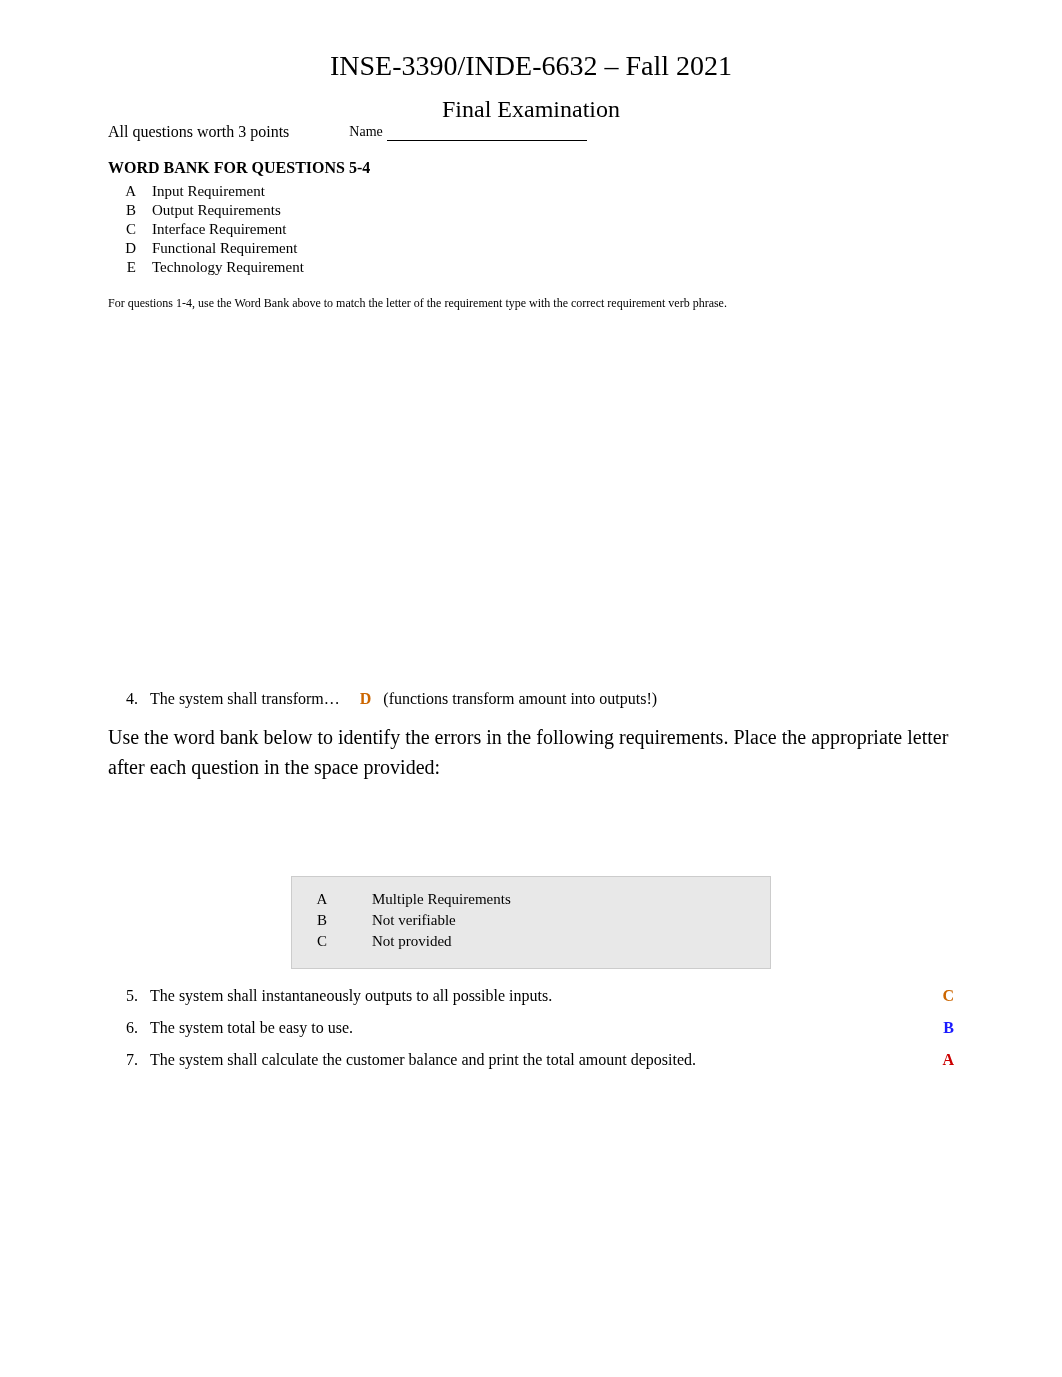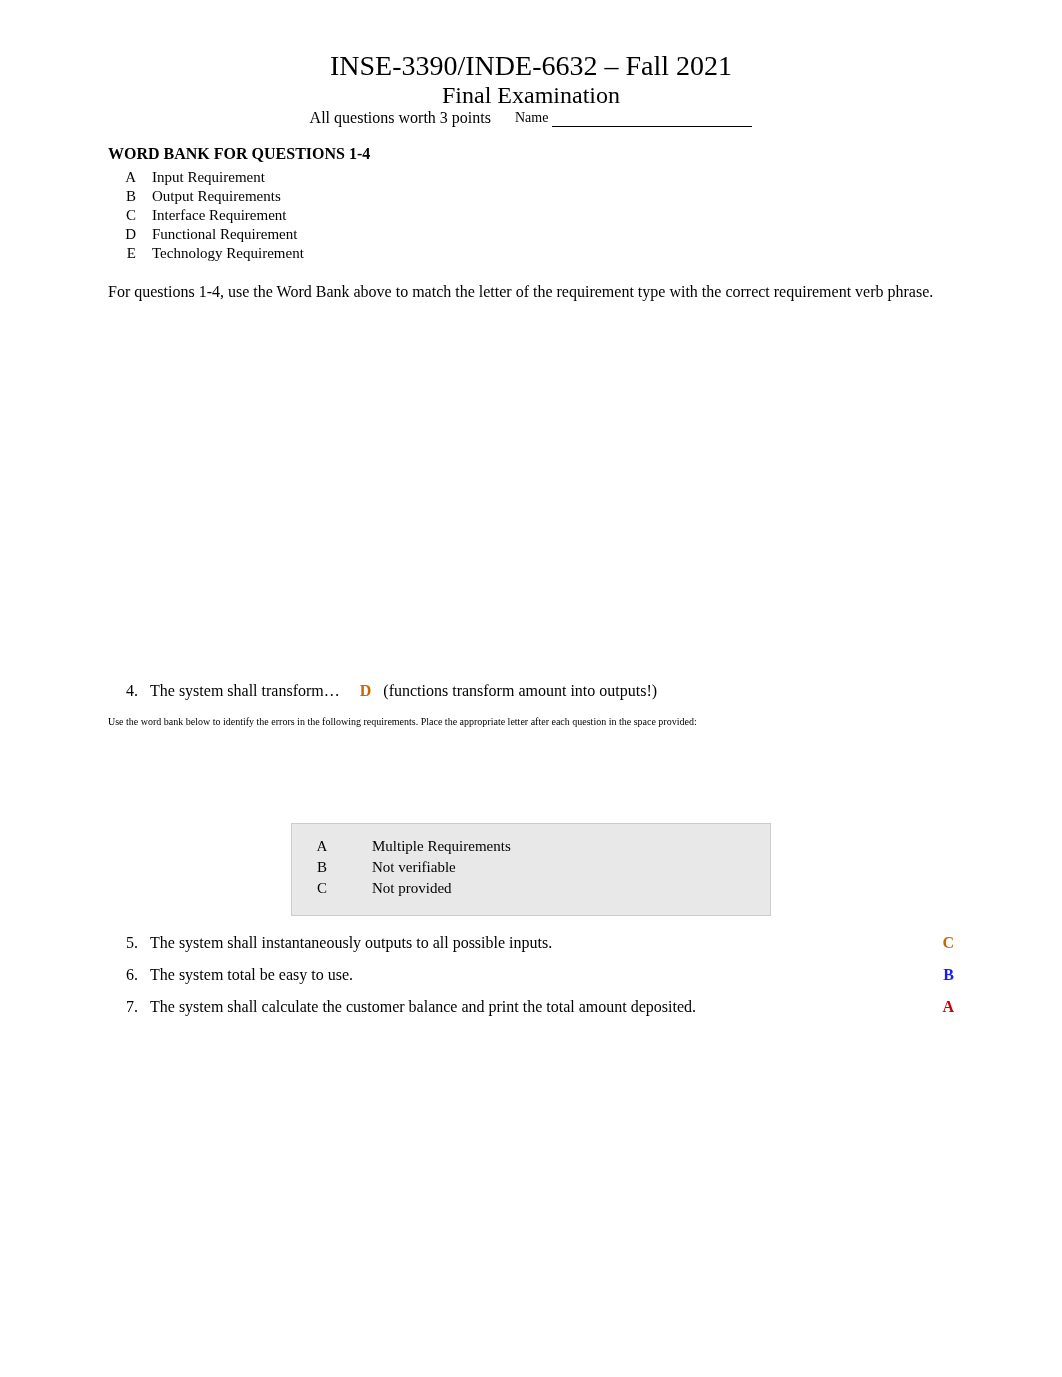--- a/index.html
+++ b/index.html
@@ -16,31 +16,31 @@
       min-height: 1377px;
       padding: 50px 108px 50px 108px;
     }
     .header {
       text-align: center;
       margin-bottom: 10px;
     }
     .header-title {
       font-size: 28px;
       font-weight: normal;
-      margin-bottom: 0;
+      margin-bottom: 14px;
     }
     .header-subtitle {
       font-size: 24px;
       font-weight: normal;
     }
     .header-row {
       display: flex;
-      justify-content: center;
+      justify-content: flex-start;
       align-items: center;
-      gap: 24px;
+      gap: 60px;
       margin-bottom: 18px;
     }
     .points-text {
       font-size: 16px;
     }
     .name-line {
       font-size: 14px;
       display: flex;
       align-items: center;
       gap: 4px;
@@ -68,36 +68,36 @@
       gap: 16px;
       margin-bottom: 2px;
       font-size: 15px;
     }
     .word-bank-list li .letter {
       width: 18px;
       text-align: right;
       font-weight: normal;
     }
     .instructions {
-      font-size: 16px;
+      font-size: 12px;
       line-height: 1.5;
       margin-bottom: 18px;
     }
     .spacer-large {
       height: 360px;
     }
     .spacer-medium {
       height: 80px;
     }
     .answer-letter {
       color: #cc6600;
       font-weight: bold;
     }
     .section-instruction {
-      font-size: 10px;
+      font-size: 20px;
       line-height: 1.5;
       margin-bottom: 14px;
     }
     .second-word-bank {
       background: #e8e8e8;
       border: 1px solid #ccc;
       padding: 14px 20px;
       margin: 0 auto 18px auto;
       width: 480px;
     }
@@ -147,21 +147,21 @@
   <div class="header-row">
     <span class="points-text">All questions worth 3 points</span>
     <span class="name-line">
       <span>Name</span>
       <span class="name-underline"></span>
     </span>
   </div>
 </div>
 
 <div class="word-bank-section">
-  <div class="word-bank-title">WORD BANK FOR QUESTIONS 1-4</div>
+  <div class="word-bank-title">WORD BANK FOR QUESTIONS 5-4</div>
   <ul class="word-bank-list">
     <li>
       <span class="letter">A</span>
       <span>Input Requirement</span>
     </li>
     <li>
       <span class="letter">B</span>
       <span>Output Requirements</span>
     </li>
     <li>

